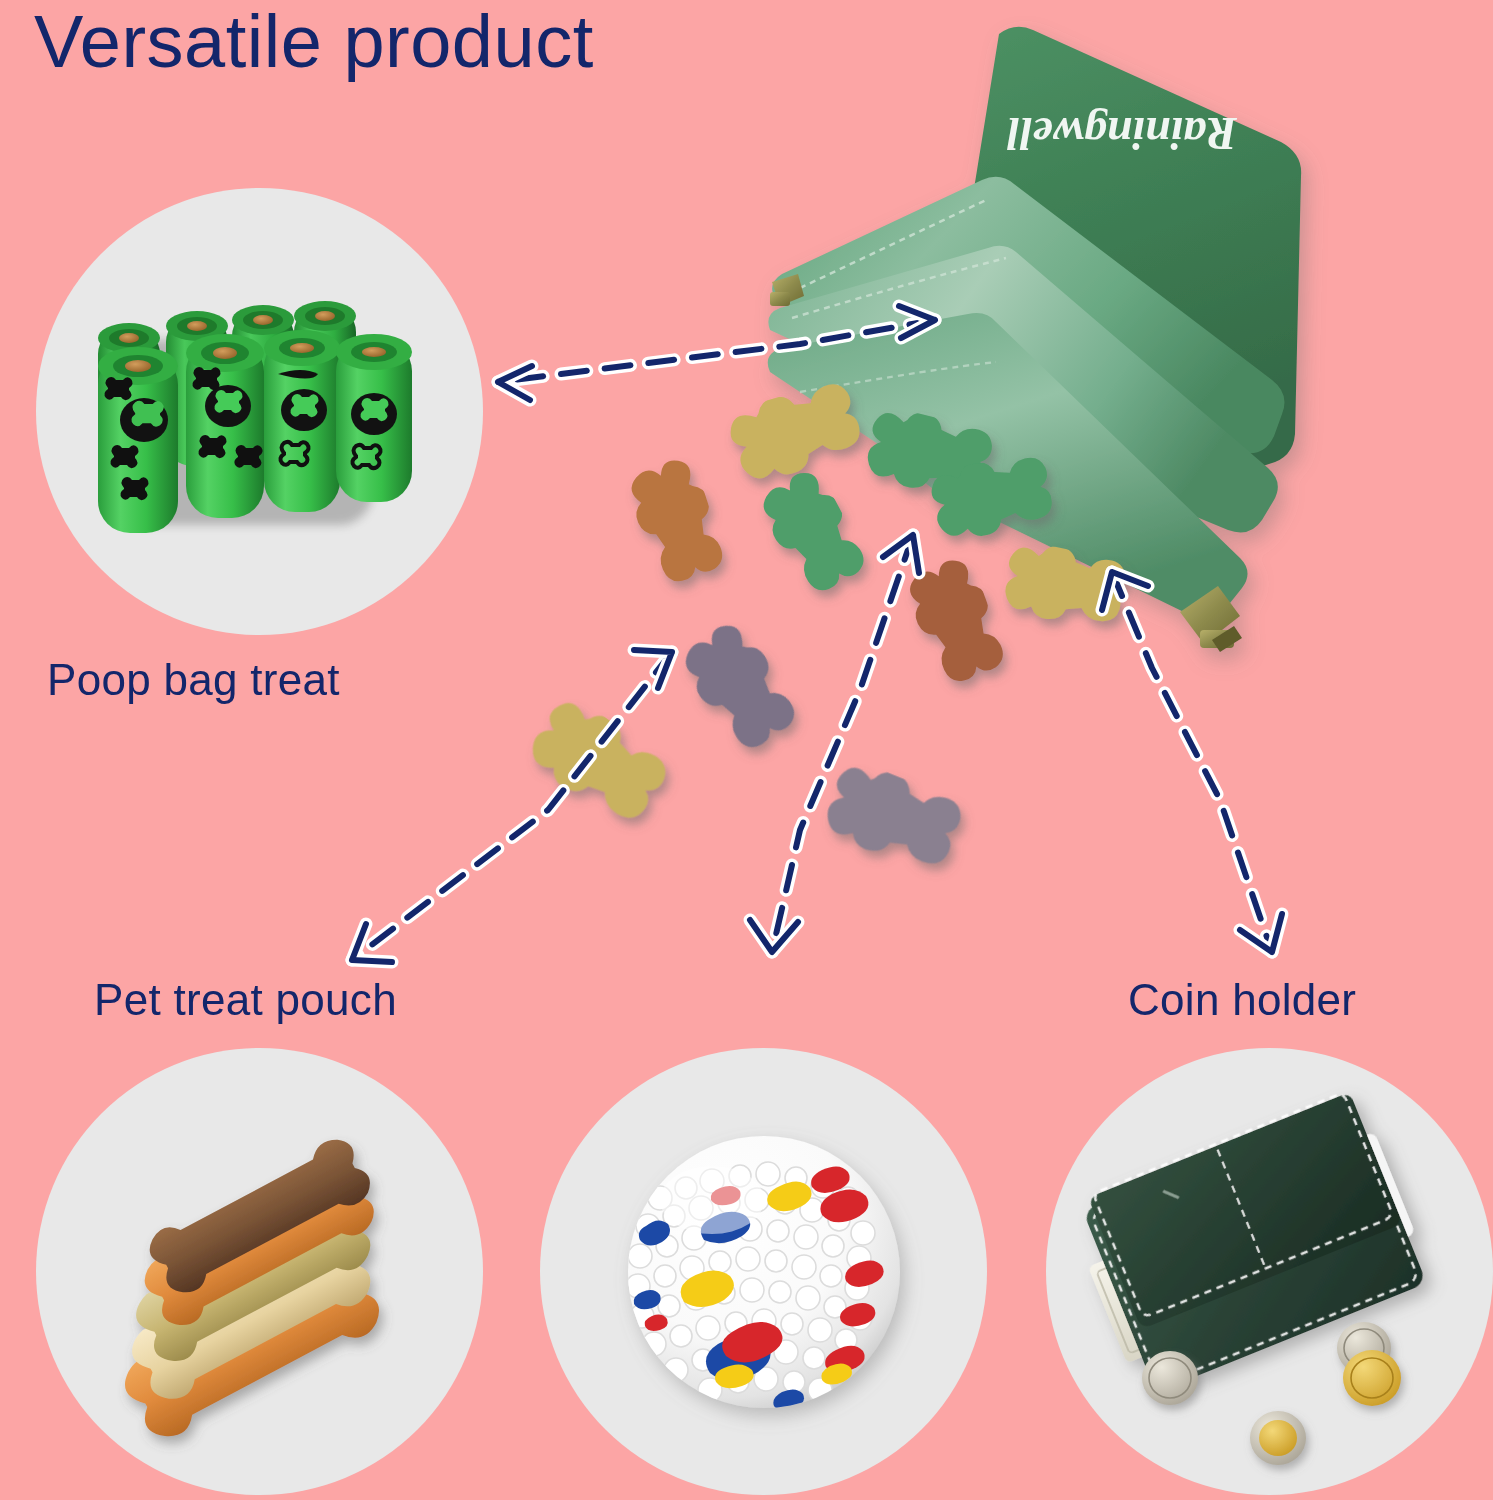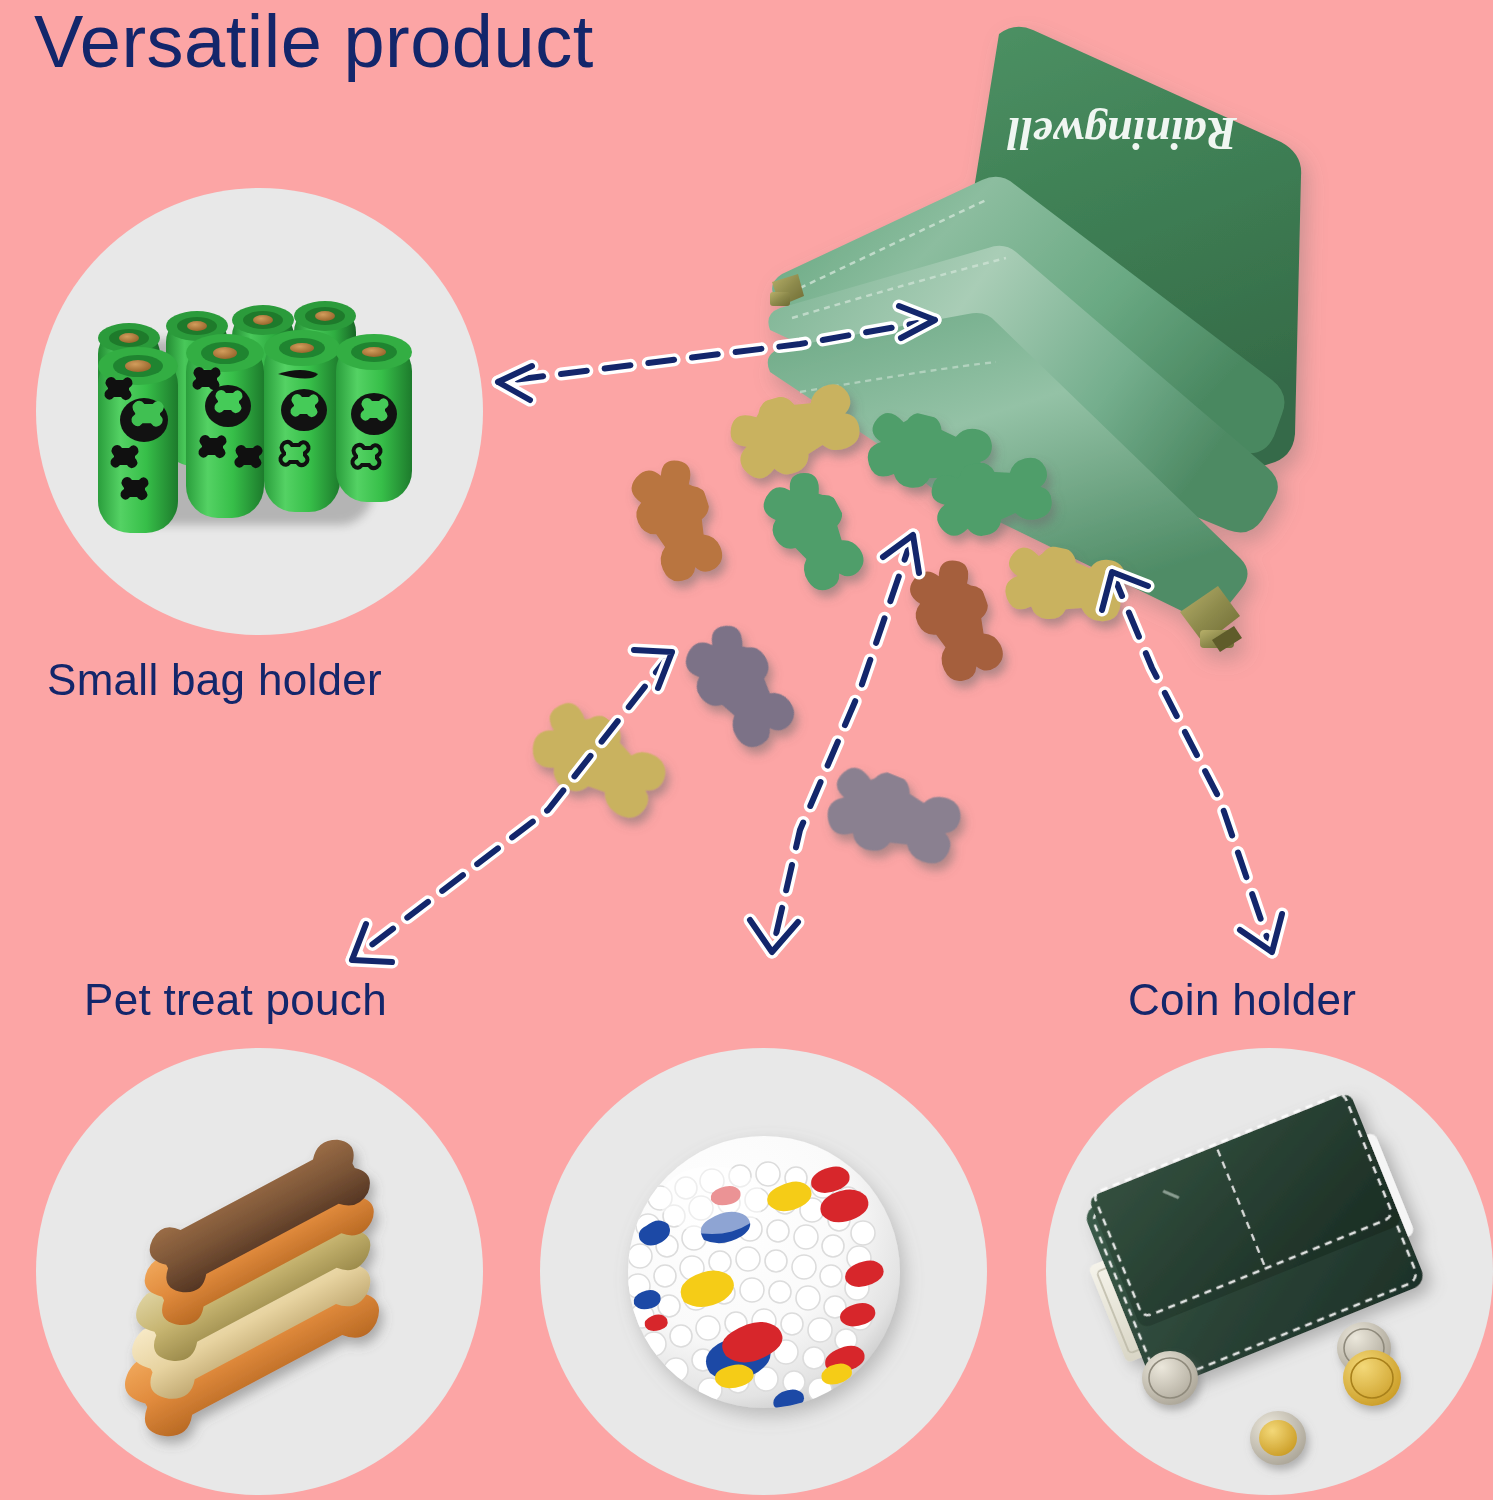--- a/index.html
+++ b/index.html
@@ -9,21 +9,21 @@
   .stage{position:absolute;inset:0;background:#fca5a5;text-align:center;}
 
   
   .title{position:absolute;left:34px;top:-4px;font-size:74px;line-height:1.25;
          color:#13266b;font-weight:300;letter-spacing:.5px;white-space:nowrap;}
 
   
   .label{position:absolute;color:#13266b;font-size:44px;font-weight:300;
          letter-spacing:.3px;white-space:nowrap;}
   .lbl-poop{left:47px;top:655px;}
-  .lbl-treat{left:84px;top:975px;}
+  .lbl-treat{left:94px;top:975px;}
   .lbl-toy{left:559px;top:975px;}
   .lbl-coin{left:1128px;top:975px;}
 
   
   .circle{position:absolute;border-radius:50%;background:#e8e8e8;overflow:hidden;}
   .c-poop{left:36px;top:188px;width:447px;height:447px;}
   .c-treat{left:36px;top:1048px;width:447px;height:447px;}
   .c-ball{left:540px;top:1048px;width:447px;height:447px;}
   .c-wallet{left:1046px;top:1048px;width:447px;height:447px;}
 
@@ -127,21 +127,21 @@
         <rect x="300" y="152" width="76" height="162" rx="31" fill="url(#rollG)"></rect>
         <ellipse cx="338" cy="164" rx="38" ry="18" fill="#33ae43"></ellipse>
         <ellipse cx="338" cy="164" rx="23" ry="10" fill="#1f8430"></ellipse>
         <ellipse cx="338" cy="164" rx="12" ry="5" fill="url(#coreG)"></ellipse>
         <ellipse cx="338" cy="226" rx="23" ry="21" fill="#121212"></ellipse>
         <path d="M328 221 q-5 -6 0 -10 q5 -3 8 2 l7 0 q4 -5 8 -1 q4 5 -2 9 l0 2 q5 5 0 9 q-5 3 -8 -2 l-7 0 q-4 5 -8 1 q-4 -5 2 -9 z" fill="#45cb58"></path>
         <path d="M320 268 q-5 -6 0 -10 q5 -3 8 2 l7 0 q4 -5 8 -1 q4 5 -2 9 l0 2 q5 5 0 9 q-5 3 -8 -2 l-7 0 q-4 5 -8 1 q-4 -5 2 -9 z" fill="none" stroke="#101010" stroke-width="4"></path>
       </g>
     </svg>
   </div>
-  <div class="label lbl-poop">Small bag holder</div>
+  <div class="label lbl-poop">Poop bag treat</div>
 
   <div class="circle c-treat">
     <svg class="fill-svg" viewBox="0 0 447 447">
       <defs>
         <linearGradient id="bOrange" x1="0" y1="0" x2="0" y2="1">
           <stop offset="0" stop-color="#f0a75a"></stop>
             <stop offset=".5" stop-color="#e08a3c"></stop>
           <stop offset="1" stop-color="#b96a24"></stop>
         </linearGradient>
         <linearGradient id="bTan" x1="0" y1="0" x2="0" y2="1">

